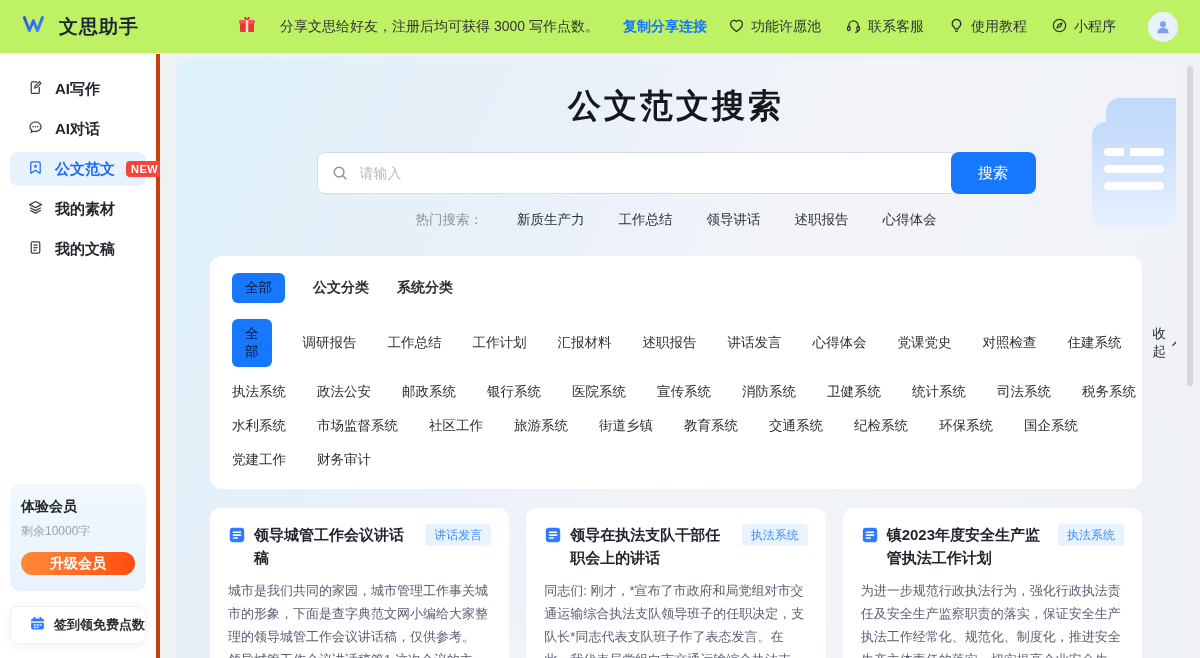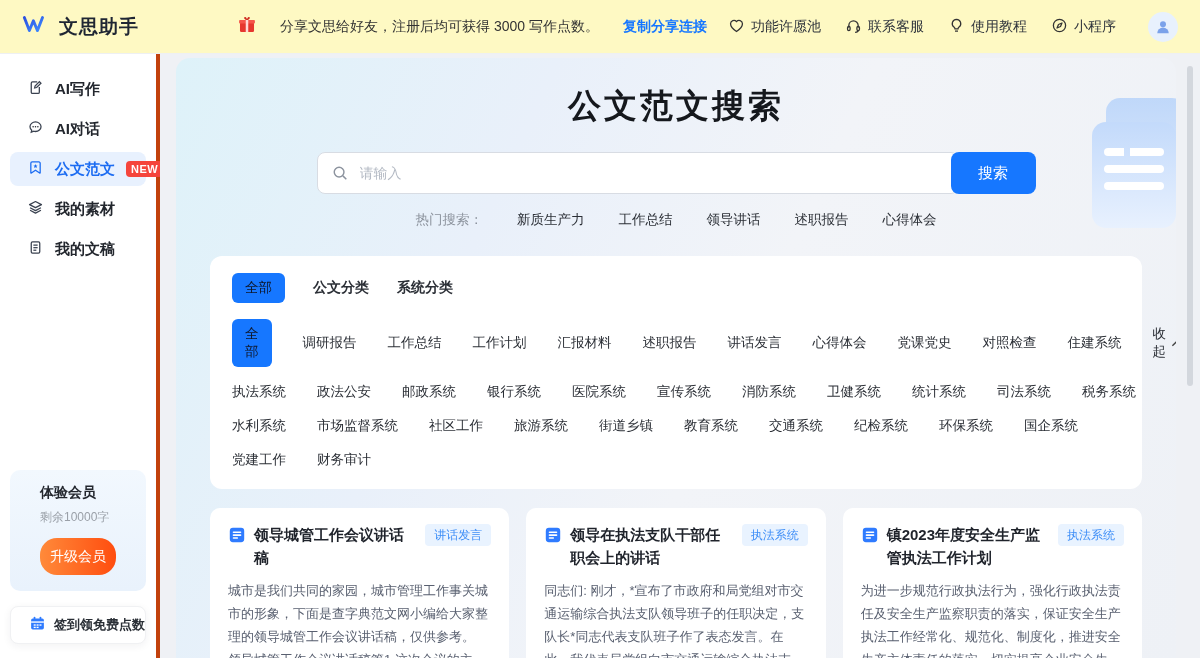--- a/index.html
+++ b/index.html
@@ -1,20 +1,20 @@
 <!DOCTYPE html>
 <html><head>
 <meta charset="utf-8">
 <style>
   * { box-sizing: border-box; margin: 0; padding: 0; }
   html,body { width:1200px; height:658px; overflow:hidden;
     font-family:"Liberation Sans","DejaVu Sans",sans-serif; background:#eff1f5; color:#23272e; }
 
   
-  .topbar { height:54px; background:#fef9c3; border-bottom:1px solid #eef0f2;
+  .topbar { height:54px; background:#bef264; border-bottom:1px solid #eef0f2;
     display:flex; align-items:center; padding:0 22px; position:relative; z-index:5; }
   .brand { display:flex; align-items:center; gap:9px; width:195px; }
   .brand-name { font-size:19px; font-weight:800; color:#1f2633; letter-spacing:1px; }
   .promo { flex:1; display:flex; align-items:center; justify-content:center; gap:24px; font-size:14px; color:#333; }
   .promo-link { color:#1677ff; font-weight:700; cursor:pointer; }
   .topnav { display:flex; align-items:center; gap:24px; font-size:14px; color:#2f343c; }
   .topnav-item { display:flex; align-items:center; gap:6px; cursor:pointer; white-space:nowrap; }
   .avatar { width:30px; height:30px; border-radius:50%; background:#e8f1fd; margin-left:8px;
     display:flex; align-items:center; justify-content:center; cursor:pointer; }
 
@@ -23,26 +23,26 @@
   .sidebar { width:160px; background:#fff; border-right:4px solid #c2410c;
     padding-top:18px; display:flex; flex-direction:column; }
   .side-item { height:34px; margin:0 10px 6px; padding:0 6px 0 17px; display:flex; align-items:center; gap:11px;
     font-size:15px; font-weight:700; color:#23272e; border-radius:8px; cursor:pointer; white-space:nowrap; }
   .side-item svg { stroke:#3a4250; }
   .side-item.selected { background:#e8f1fe; color:#1c6cf2; }
   .side-item.selected svg { stroke:#1c6cf2; }
   .badge-new { background:#f5453c; color:#fff; font-size:11px; font-weight:800; padding:2px 5px;
     border-radius:4px; letter-spacing:.5px; }
   .side-bottom { margin-top:auto; }
-  .member-card { margin:0 10px; padding:14px 30px 16px; border-radius:10px;
+  .member-card { margin:0 10px; padding:14px 11px 16px; border-radius:10px;
     background:linear-gradient(180deg,#f2f8fe,#e9f2fc); }
   .member-title { font-size:14px; font-weight:800; color:#23272e; }
   .member-remaining { font-size:12px; color:#9aa0a8; margin-top:7px; }
-  .upgrade-btn { margin-top:12px; width:100%; height:37px; border:none; border-radius:17px;
-    background:linear-gradient(90deg,#ff8a3a,#ff4d0f); color:#fff; font-size:14px; font-weight:400; cursor:pointer;text-align:center; }
+  .upgrade-btn { margin-top:12px; width:100%; height:23px; border:none; border-radius:17px;
+    background:linear-gradient(90deg,#ff8a3a,#ff4d0f); color:#fff; font-size:14px; font-weight:700; cursor:pointer;text-align:center; }
   .signin-btn { margin:15px 10px 14px; height:38px; background:#fff; border:1px solid #f0f1f3; border-radius:8px;
     box-shadow:0 2px 8px rgba(31,41,55,.06); display:flex; align-items:center; justify-content:flex-end; gap:8px;
     font-size:13px; font-weight:700; color:#2a2f36; cursor:pointer; width:calc(100% - 20px); }
 
   
   .main { flex:1; background:#eff1f5; padding:4px 24px 0 16px; position:relative; overflow:hidden; }
   .content { height:100%; border-radius:14px 14px 0 0; overflow:hidden; position:relative;
     background:linear-gradient(115deg,#def2f9 0%,#e9f0fa 30%,#f2f4f8 55%,#eef1f6 100%); }
 
   .hero { position:relative; padding-top:26px; }

